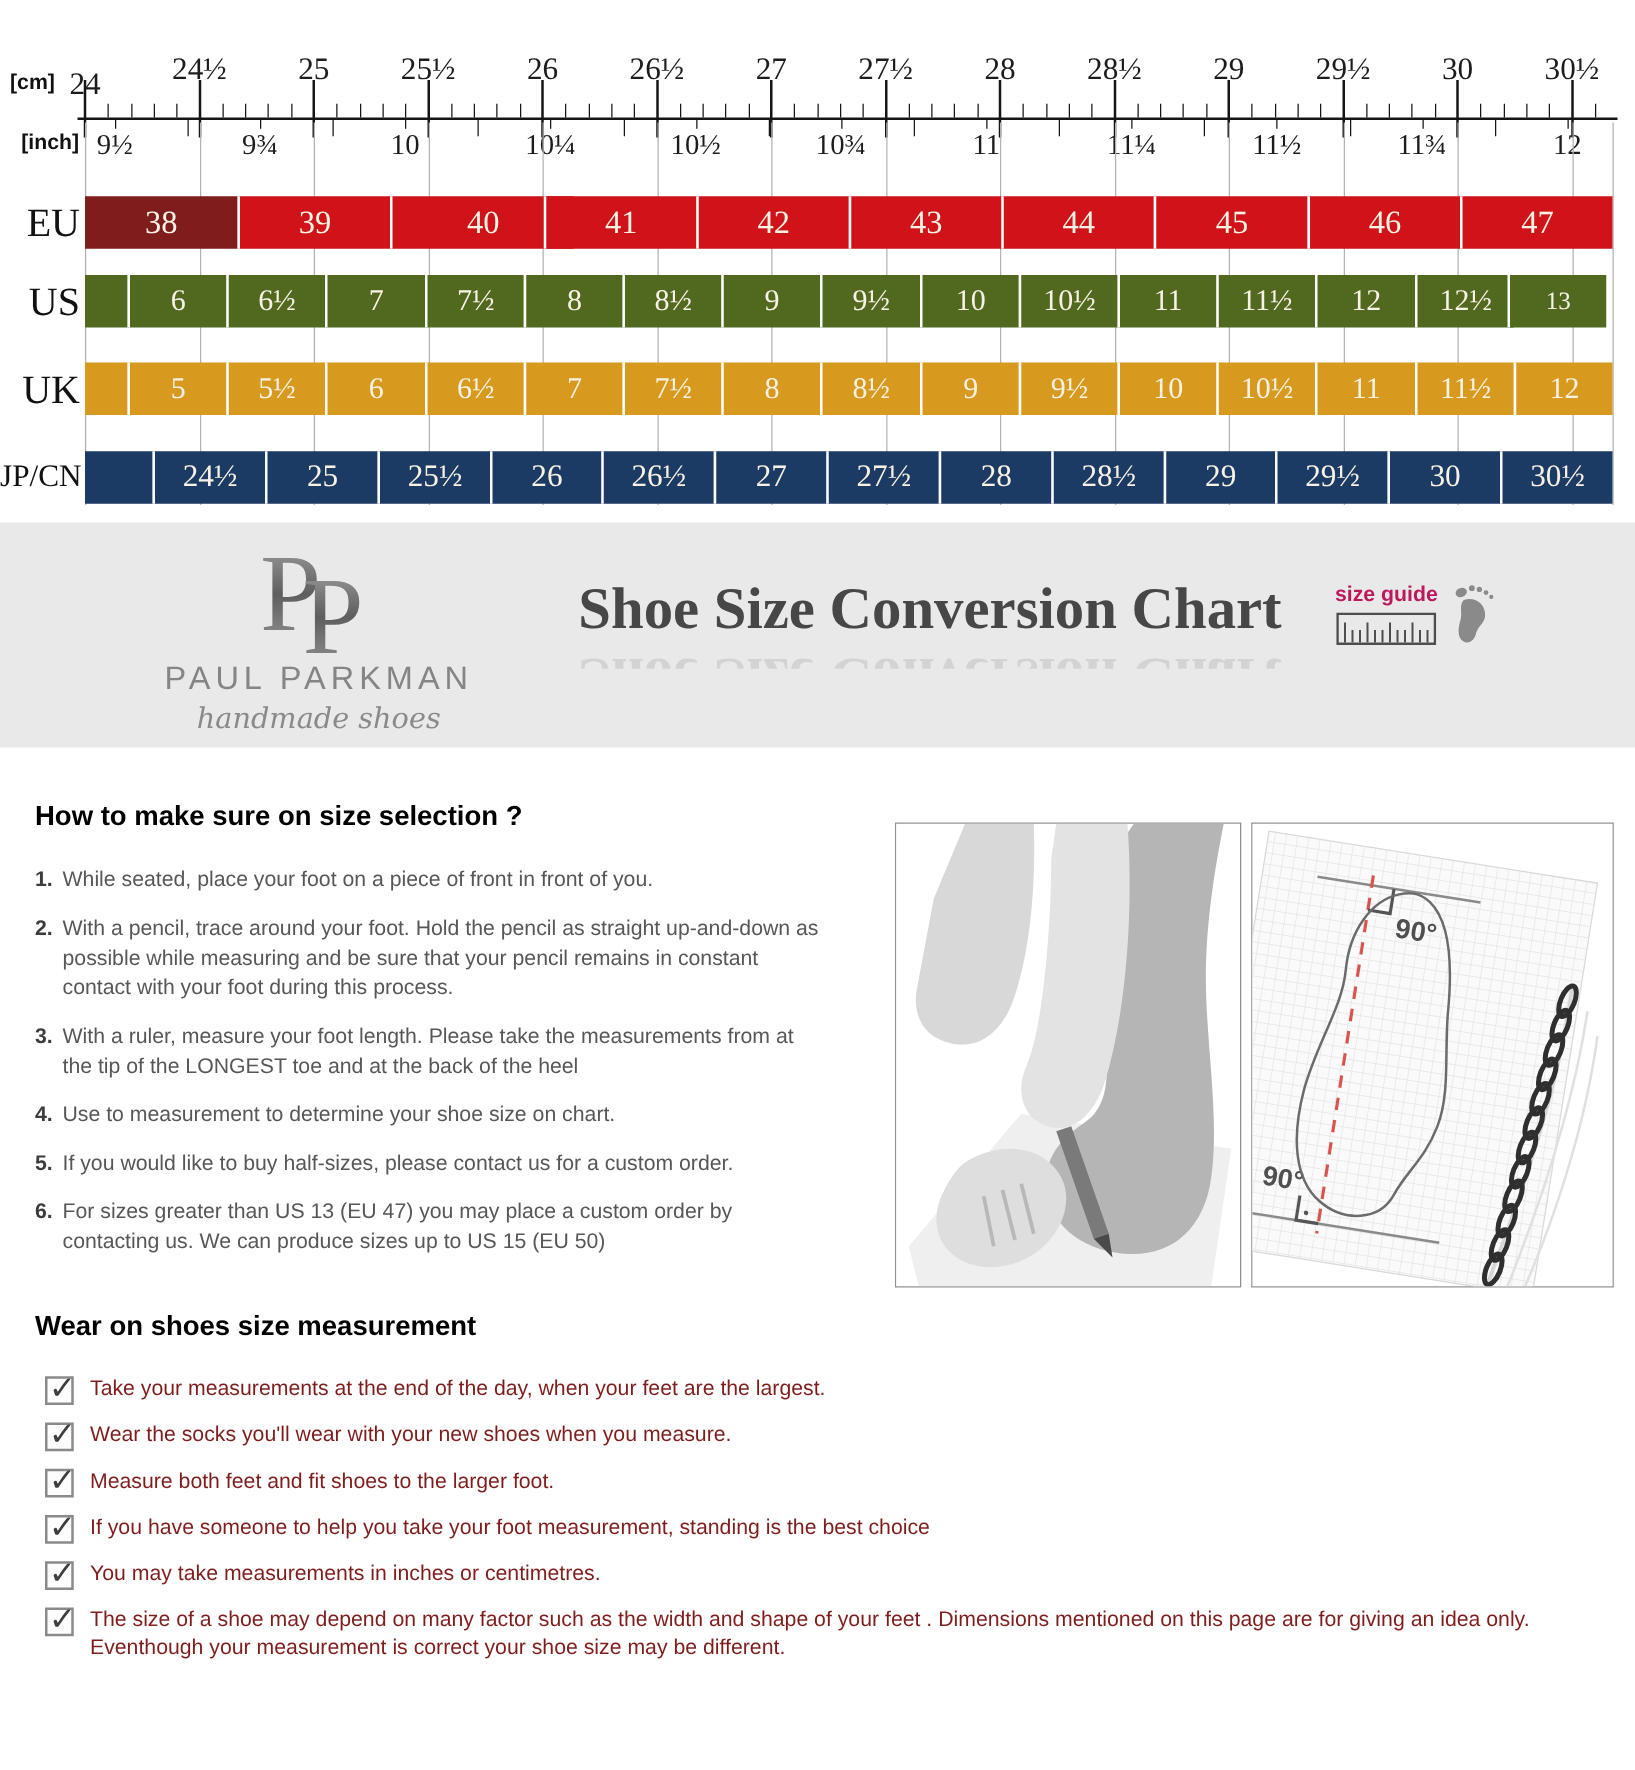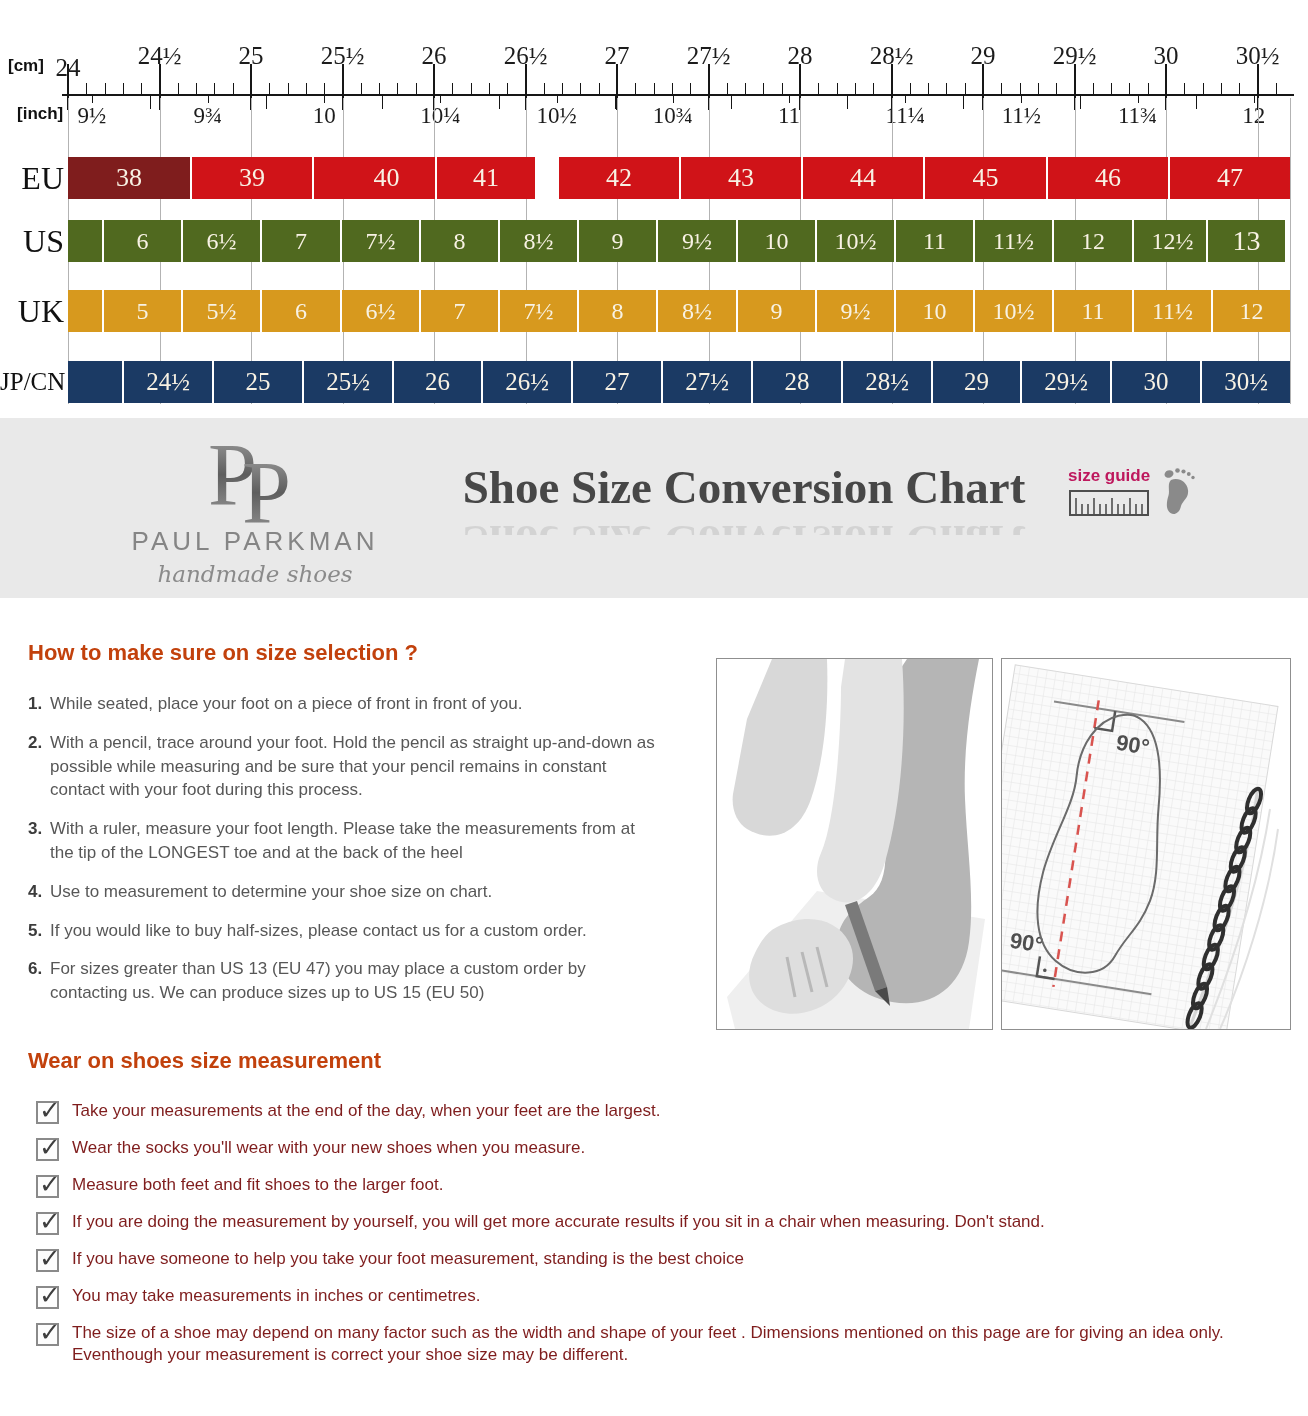--- a/index.html
+++ b/index.html
@@ -32,21 +32,21 @@
   #title-wrap{flex:1;text-align:center;padding-top:42px;}
   .banner-title{font-family:"Liberation Serif","DejaVu Serif",serif;font-weight:bold;font-size:47px;color:#474747;letter-spacing:0px;white-space:nowrap;}
   #title-mirror-clip{height:20px;overflow:hidden;opacity:.13;margin-top:1px;}
   #title-mirror{transform:scaleY(-1);}
   #size-guide{width:240px;padding-top:48px;}
   #size-guide-inner{display:flex;align-items:flex-start;gap:10px;}
   #size-guide-col{text-align:center;}
   #size-guide-label{font-size:17px;font-weight:bold;color:#be185d;margin-bottom:4px;}
   
   #howto{position:absolute;top:640px;left:28px;width:680px;}
-  .section-heading{font-size:22px;font-weight:bold;color:#c2410c;margin:0 0 26px 0;}
+  .section-heading{font-size:22px;font-weight:bold;color:#000000;margin:0 0 26px 0;}
   .howto-item{display:flex;margin-bottom:15px;font-size:17px;line-height:1.4;color:#575757;width:630px;}
   .howto-num{font-weight:bold;color:#3c3c3c;min-width:22px;}
   
   #figures{position:absolute;top:658px;left:716px;display:flex;gap:8px;}
   .figure-frame{border:1px solid #8f8f8f;background:#fff;}
   
   #tips{position:absolute;top:1048px;left:28px;width:1262px;}
   .tip-item{display:flex;align-items:flex-start;margin-bottom:13px;font-size:17px;line-height:1.32;color:#7f1d1d;}
   .tip-text{width:1200px;}
   .checkbox{position:relative;width:19px;height:19px;border:2px solid #8a8a8a;background:#fdfdfd;
@@ -190,21 +190,21 @@
       <div class="gridline" style="left: 1074.5px;"></div>
       <div class="gridline" style="left: 1166px;"></div>
       <div class="gridline" style="left: 1257.5px;"></div>
       <div class="gridline" style="left: 1290px;"></div>
     </div>
   <div id="rows">
       <div class="row-label" style="top: 157px; font-size: 32px;">EU</div>
       <div class="size-cell" style="left: 68px; width: 122px; top: 157px; background: #7f1d1d; font-size: 26px;">38</div>
       <div class="size-cell" style="left: 190px; width: 122px; top: 157px; background: rgb(208, 19, 24); font-size: 26px; border-left: 2px solid rgb(255, 255, 255);">39</div>
       <div class="size-cell" style="left: 312px; width: 147px; top: 157px; background: rgb(208, 19, 24); font-size: 26px; border-left: 2px solid rgb(255, 255, 255);">40</div>
-      <div class="size-cell" style="left: 435px; width: 100px; top: 157px; background: rgb(208, 19, 24); font-size: 26px; border-left: 2px solid rgb(255, 255, 255);">41</div>
+      <div class="size-cell" style="left: 435px; width: 122px; top: 157px; background: rgb(208, 19, 24); font-size: 26px; border-left: 2px solid rgb(255, 255, 255);">41</div>
       <div class="size-cell" style="left: 557px; width: 122px; top: 157px; background: rgb(208, 19, 24); font-size: 26px; border-left: 2px solid rgb(255, 255, 255);">42</div>
       <div class="size-cell" style="left: 679px; width: 122px; top: 157px; background: rgb(208, 19, 24); font-size: 26px; border-left: 2px solid rgb(255, 255, 255);">43</div>
       <div class="size-cell" style="left: 801px; width: 122px; top: 157px; background: rgb(208, 19, 24); font-size: 26px; border-left: 2px solid rgb(255, 255, 255);">44</div>
       <div class="size-cell" style="left: 923px; width: 123px; top: 157px; background: rgb(208, 19, 24); font-size: 26px; border-left: 2px solid rgb(255, 255, 255);">45</div>
       <div class="size-cell" style="left: 1046px; width: 122px; top: 157px; background: rgb(208, 19, 24); font-size: 26px; border-left: 2px solid rgb(255, 255, 255);">46</div>
       <div class="size-cell" style="left: 1168px; width: 122px; top: 157px; background: rgb(208, 19, 24); font-size: 26px; border-left: 2px solid rgb(255, 255, 255);">47</div>
       <div class="row-label" style="top: 220px; font-size: 32px;">US</div>
       <div class="size-cell" style="left: 68px; width: 34px; top: 220px; background: rgb(80, 105, 31);"></div>
       <div class="size-cell" style="left: 102px; width: 79px; top: 220px; background: rgb(80, 105, 31); font-size: 24px; border-left: 2px solid rgb(255, 255, 255);">6</div>
       <div class="size-cell" style="left: 181px; width: 79px; top: 220px; background: rgb(80, 105, 31); font-size: 24px; border-left: 2px solid rgb(255, 255, 255);">6½</div>
@@ -213,21 +213,21 @@
       <div class="size-cell" style="left: 419px; width: 79px; top: 220px; background: rgb(80, 105, 31); font-size: 24px; border-left: 2px solid rgb(255, 255, 255);">8</div>
       <div class="size-cell" style="left: 498px; width: 79px; top: 220px; background: rgb(80, 105, 31); font-size: 24px; border-left: 2px solid rgb(255, 255, 255);">8½</div>
       <div class="size-cell" style="left: 577px; width: 79px; top: 220px; background: rgb(80, 105, 31); font-size: 24px; border-left: 2px solid rgb(255, 255, 255);">9</div>
       <div class="size-cell" style="left: 656px; width: 80px; top: 220px; background: rgb(80, 105, 31); font-size: 24px; border-left: 2px solid rgb(255, 255, 255);">9½</div>
       <div class="size-cell" style="left: 736px; width: 79px; top: 220px; background: rgb(80, 105, 31); font-size: 24px; border-left: 2px solid rgb(255, 255, 255);">10</div>
       <div class="size-cell" style="left: 815px; width: 79px; top: 220px; background: rgb(80, 105, 31); font-size: 24px; border-left: 2px solid rgb(255, 255, 255);">10½</div>
       <div class="size-cell" style="left: 894px; width: 79px; top: 220px; background: rgb(80, 105, 31); font-size: 24px; border-left: 2px solid rgb(255, 255, 255);">11</div>
       <div class="size-cell" style="left: 973px; width: 79px; top: 220px; background: rgb(80, 105, 31); font-size: 24px; border-left: 2px solid rgb(255, 255, 255);">11½</div>
       <div class="size-cell" style="left: 1052px; width: 80px; top: 220px; background: rgb(80, 105, 31); font-size: 24px; border-left: 2px solid rgb(255, 255, 255);">12</div>
       <div class="size-cell" style="left: 1132px; width: 79px; top: 220px; background: rgb(80, 105, 31); font-size: 24px; border-left: 2px solid rgb(255, 255, 255);">12½</div>
-      <div class="size-cell" style="left: 1206px; width: 79px; top: 220px; background: rgb(80, 105, 31); font-size: 28px; border-left: 2px solid rgb(255, 255, 255);">13</div>
+      <div class="size-cell" style="left: 1206px; width: 79px; top: 220px; background: rgb(80, 105, 31); font-size: 20px; border-left: 2px solid rgb(255, 255, 255);">13</div>
       <div class="row-label" style="top: 290px; font-size: 32px;">UK</div>
       <div class="size-cell" style="left: 68px; width: 34px; top: 290px; background: rgb(215, 153, 30);"></div>
       <div class="size-cell" style="left: 102px; width: 79px; top: 290px; background: rgb(215, 153, 30); font-size: 24px; border-left: 2px solid rgb(255, 255, 255);">5</div>
       <div class="size-cell" style="left: 181px; width: 79px; top: 290px; background: rgb(215, 153, 30); font-size: 24px; border-left: 2px solid rgb(255, 255, 255);">5½</div>
       <div class="size-cell" style="left: 260px; width: 80px; top: 290px; background: rgb(215, 153, 30); font-size: 24px; border-left: 2px solid rgb(255, 255, 255);">6</div>
       <div class="size-cell" style="left: 340px; width: 79px; top: 290px; background: rgb(215, 153, 30); font-size: 24px; border-left: 2px solid rgb(255, 255, 255);">6½</div>
       <div class="size-cell" style="left: 419px; width: 79px; top: 290px; background: rgb(215, 153, 30); font-size: 24px; border-left: 2px solid rgb(255, 255, 255);">7</div>
       <div class="size-cell" style="left: 498px; width: 79px; top: 290px; background: rgb(215, 153, 30); font-size: 24px; border-left: 2px solid rgb(255, 255, 255);">7½</div>
       <div class="size-cell" style="left: 577px; width: 79px; top: 290px; background: rgb(215, 153, 30); font-size: 24px; border-left: 2px solid rgb(255, 255, 255);">8</div>
       <div class="size-cell" style="left: 656px; width: 80px; top: 290px; background: rgb(215, 153, 30); font-size: 24px; border-left: 2px solid rgb(255, 255, 255);">8½</div>
@@ -403,24 +403,20 @@
       <div class="tip-item">
         <div class="checkbox"></div>
         <div class="tip-text">Wear the socks you'll wear with your new shoes when you measure.</div>
       </div>
       <div class="tip-item">
         <div class="checkbox"></div>
         <div class="tip-text">Measure both feet and fit shoes to the larger foot.</div>
       </div>
       <div class="tip-item">
         <div class="checkbox"></div>
-        <div class="tip-text">If you are doing the measurement by yourself, you will get more accurate results if you sit in a chair when measuring. Don't stand.</div>
-      </div>
-      <div class="tip-item">
-        <div class="checkbox"></div>
         <div class="tip-text">If you have someone to help you take your foot measurement, standing is the best choice</div>
       </div>
       <div class="tip-item">
         <div class="checkbox"></div>
         <div class="tip-text">You may take measurements in inches or centimetres.</div>
       </div>
       <div class="tip-item">
         <div class="checkbox"></div>
         <div class="tip-text">The size of a shoe may depend on many factor such as the width and shape of your feet . Dimensions mentioned on this page are for giving an idea only. Eventhough your measurement is correct your shoe size may be different.</div>
       </div>

